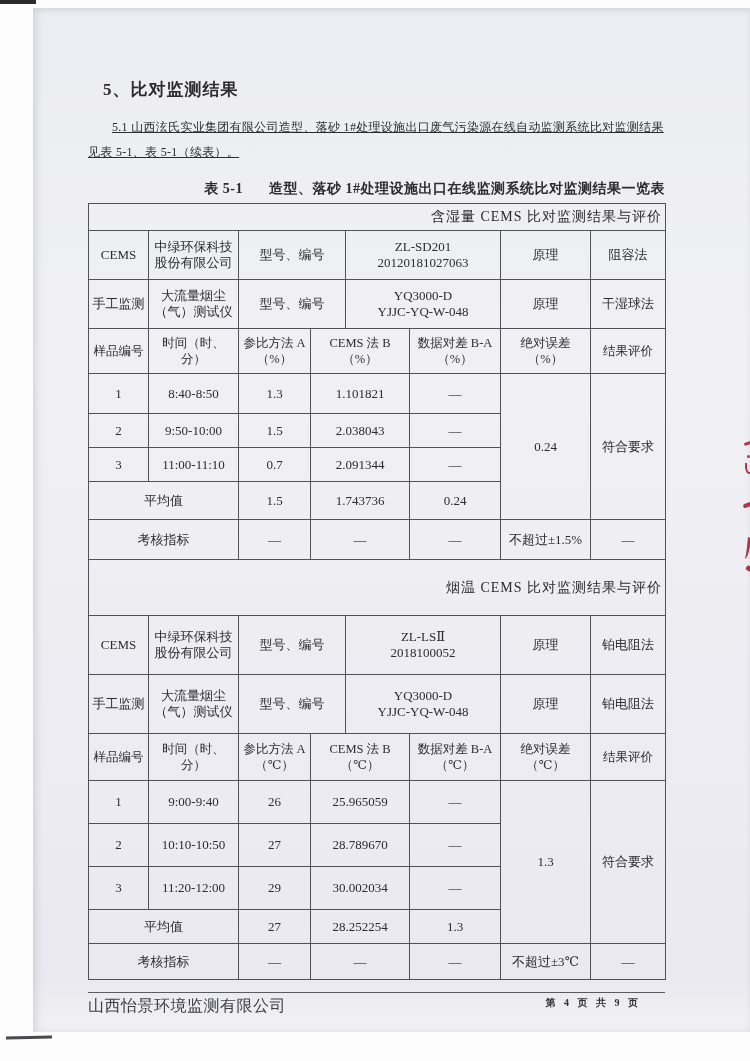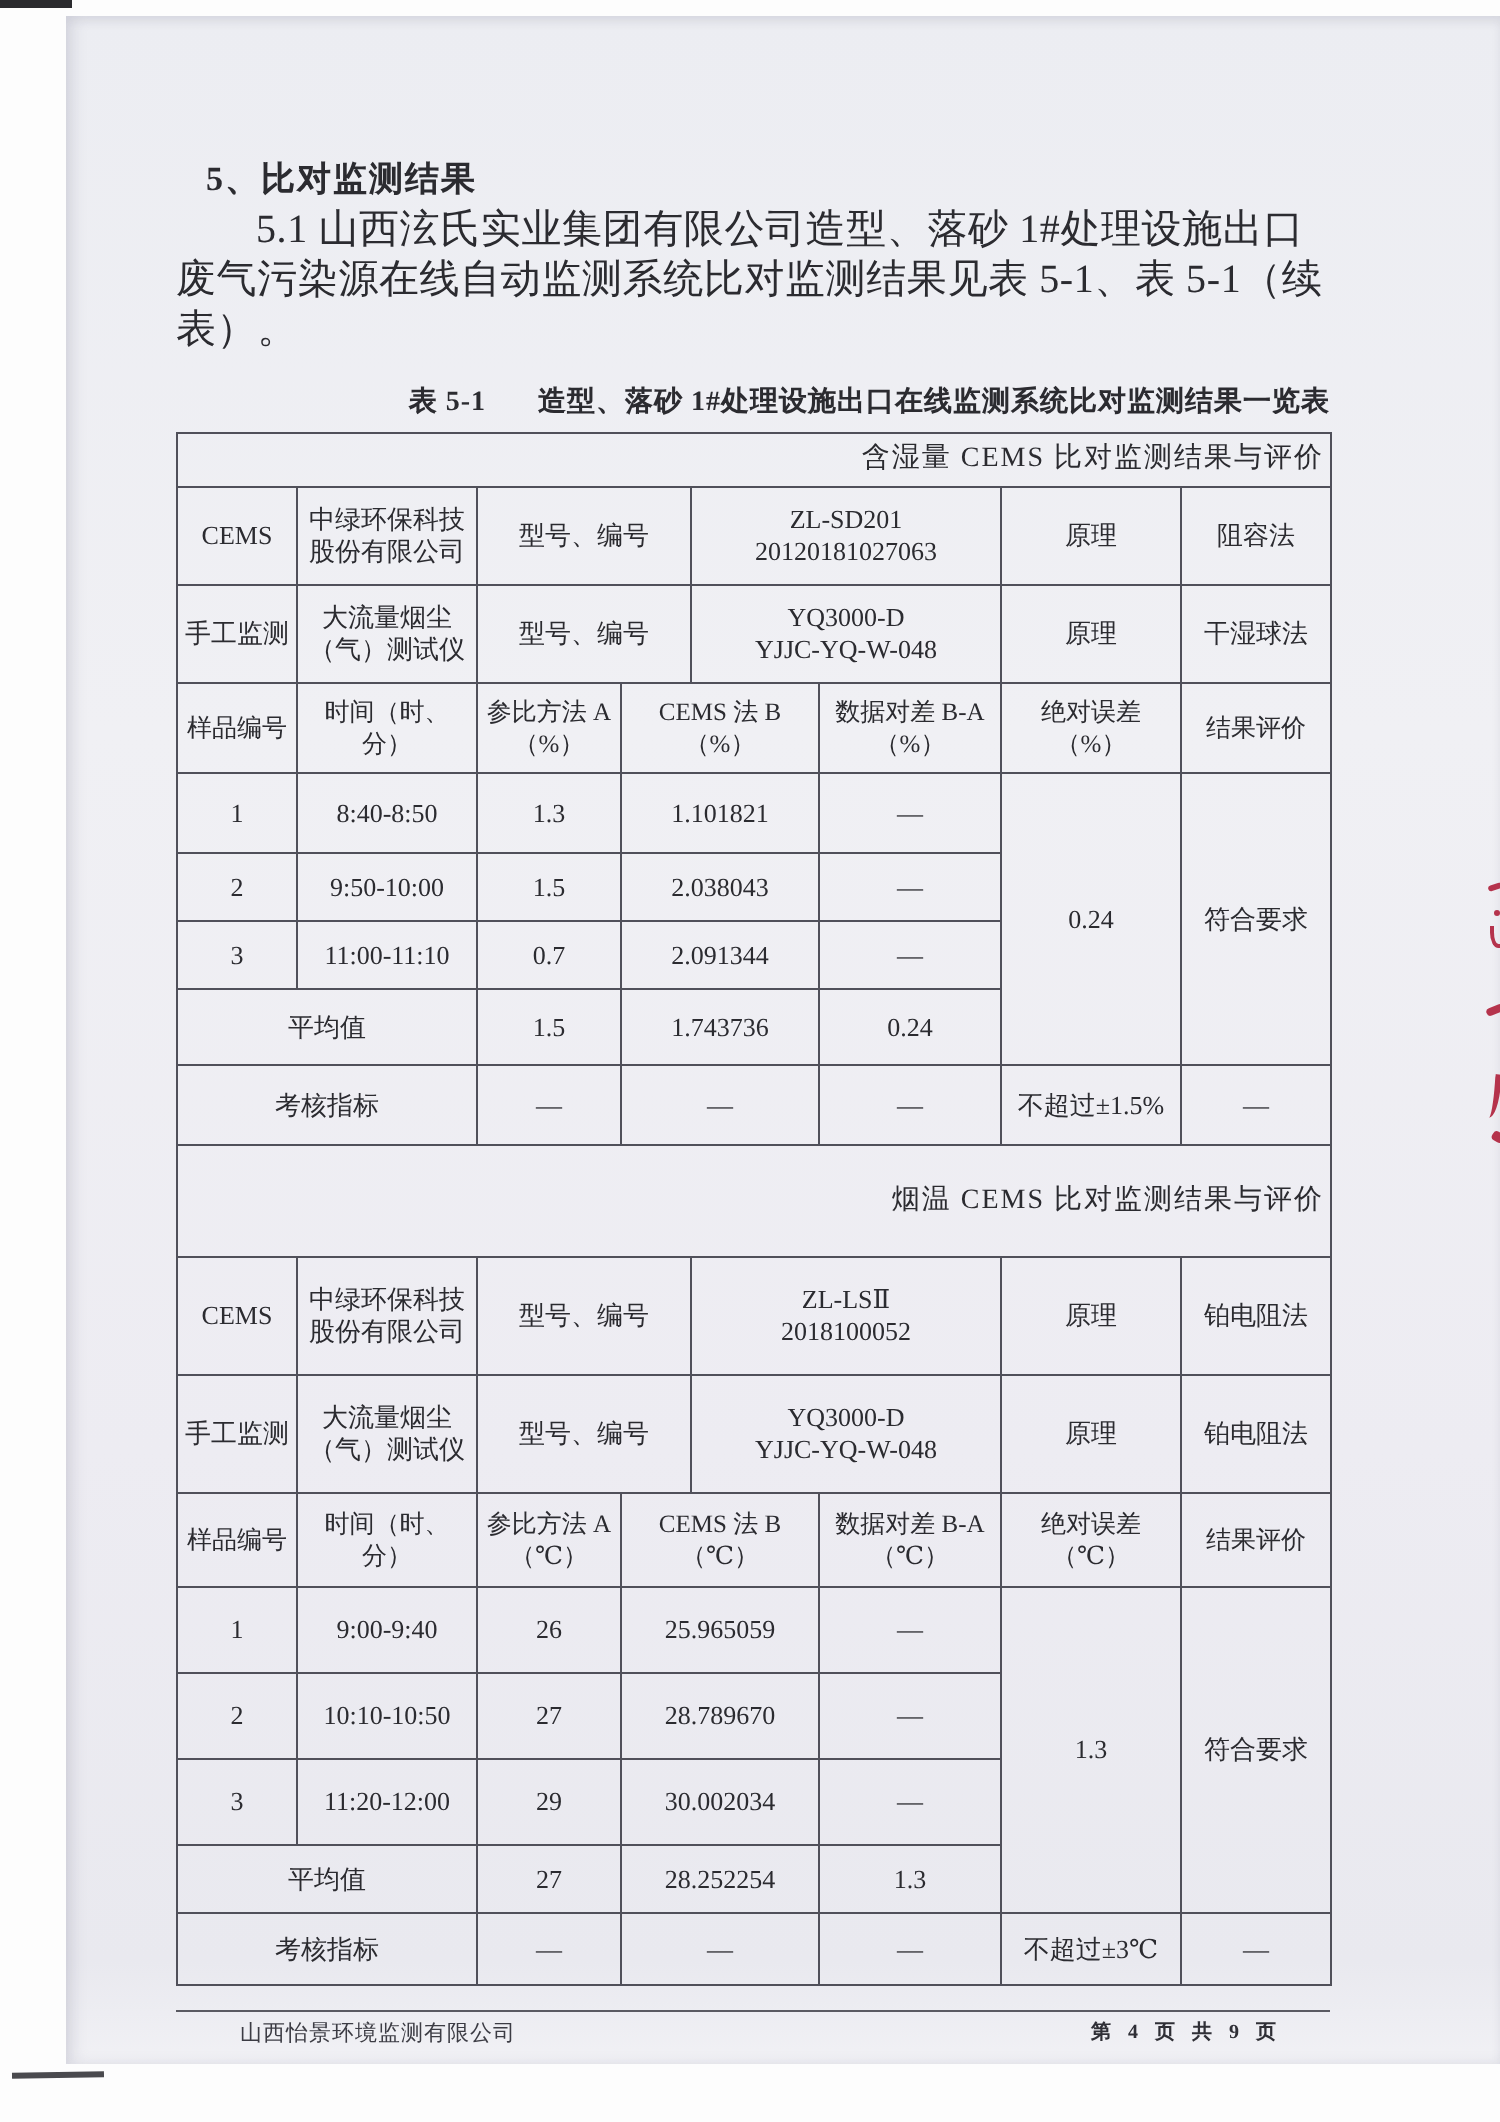--- a/index.html
+++ b/index.html
@@ -12,21 +12,21 @@
     overflow:hidden;
   }
   .scan-page {
     position:absolute; left:33px; top:8px; width:717px; height:1024px;
     background:linear-gradient(180deg,#ecedf2 0%,#f0f0f4 35%,#edecf2 70%,#e9e9ef 95%,#f1f1f5 100%);
     box-shadow:inset 4px 0 7px rgba(120,120,145,0.16), inset 0 3px 5px rgba(130,130,150,0.10);
   }
   .content { padding:73px 0 0 55px; width:632px; }
 
   .doc-heading { font-size:17px; font-weight:bold; line-height:18px; margin-left:15px; letter-spacing:1px; }
-  .doc-intro  { margin-top:4px; width:578px; font-size:20px; line-height:25px; text-indent:2em; letter-spacing:0.3px; }
+  .doc-intro  { margin-top:16px; width:578px; font-size:12px; line-height:25px; text-indent:2em; letter-spacing:0.3px;text-decoration:underline; }
   .doc-caption { width:577px; text-align:right; font-size:14px; font-weight:bold; line-height:20px; margin-top:14px; margin-bottom:4px; letter-spacing:0.5px; }
   .doc-caption .cap-gap { display:inline-block; width:26px; }
 
   table.tbl { width:577px; border-collapse:collapse; table-layout:fixed; }
   .tbl td {
     border:1px solid #50505a;
     text-align:center; vertical-align:middle;
     font-size:13px; line-height:16px; padding:2px 3px;
     overflow:hidden;
   }
@@ -38,21 +38,21 @@
   .s1-title{height:27px} .s1-dev{height:49px} .s1-head{height:45px}
   .s1-d1{height:40px} .s1-d{height:34px} .s1-avg{height:38px} .s1-ass{height:40px}
   
   .s2-title{height:56px} .s2-dev{height:59px} .s2-head{height:47px}
   .s2-d{height:43px} .s2-avg{height:34px} .s2-ass{height:36px}
 
   .page-footer {
     width:577px; margin-top:12px; border-top:1.5px solid #5a5a62;
     padding-top:3px; display:flex; justify-content:space-between; align-items:flex-start;
   }
-  .footer-company { font-size:11px; color:#3c3c44; letter-spacing:0.5px;margin-left:32px; }
+  .footer-company { font-size:16px; color:#3c3c44; letter-spacing:0.5px; }
   .footer-page { font-size:10px; color:#2f2f36; letter-spacing:3px; margin-right:24px; font-weight:bold; }
 
   
   .edge-dash-top { position:absolute; left:0; top:0; width:36px; height:4px; background:#2b2b2e; }
   .edge-dash-bottom { position:absolute; left:6px; top:1036px; width:46px; height:3px; background:#4a4a4e; transform:rotate(-1deg); }
   .red-mark { position:absolute; background:#b5334c; border-radius:2px; }
   .rm1 { left:744px; top:442px; width:7px; height:3px; transform:rotate(-18deg); }
   .rm2 { left:747px; top:455px; width:3px; height:3px; border-radius:50%; }
   .rm3 { left:745px; top:463px; width:6px; height:11px; background:transparent; border-left:2.5px solid #b5334c; border-bottom:2px solid #b5334c; border-radius:0 0 0 70%; }
   .rm4 { left:743px; top:503px; width:9px; height:4px; transform:rotate(-22deg); }

